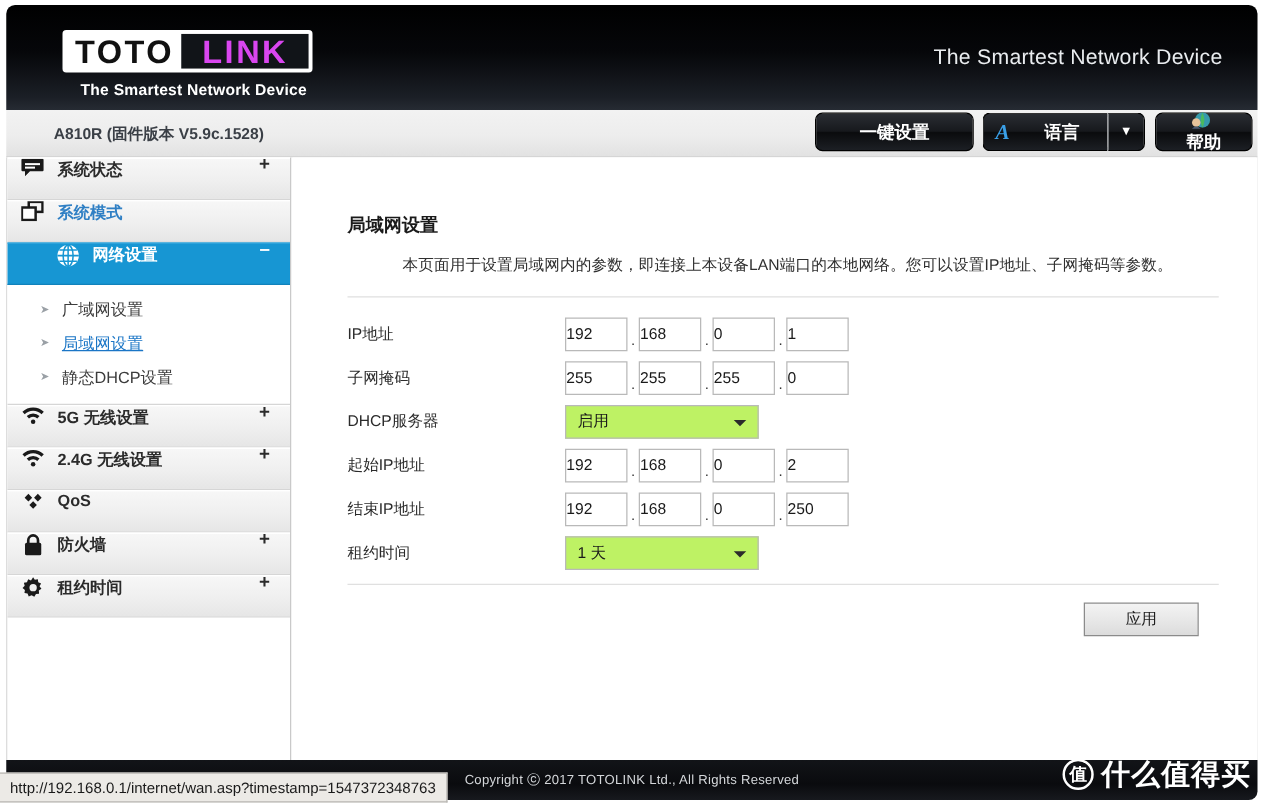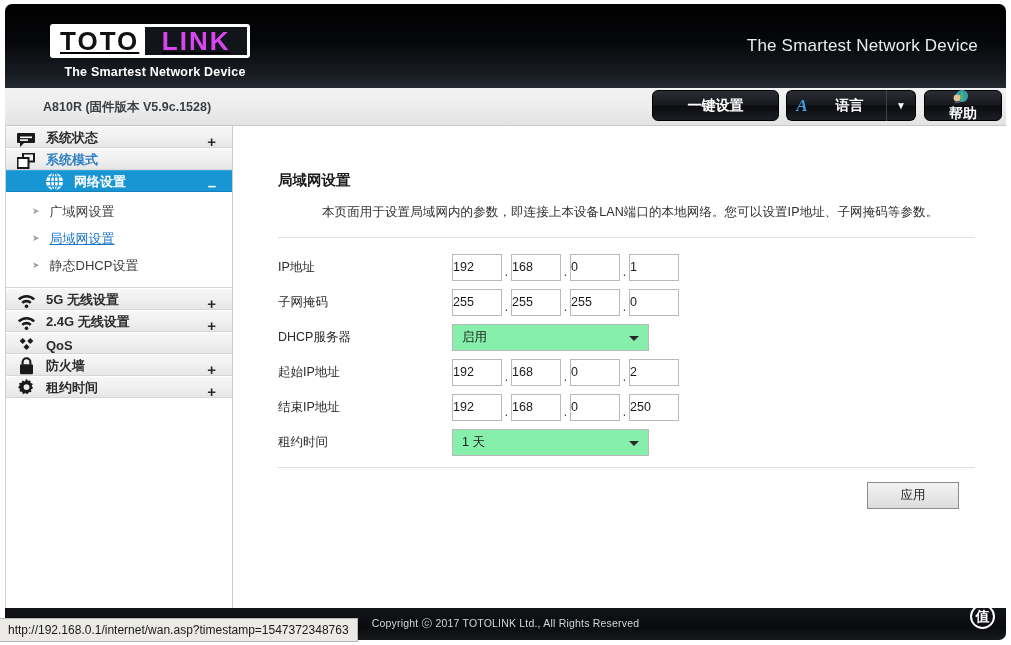--- a/index.html
+++ b/index.html
@@ -31,21 +31,20 @@
   }
   .logo-box {
     display: flex;
     align-items: flex-start;
     border: 3px solid #ffffff;
     border-radius: 3px;
     background: #ffffff;
     height: 34px;
     width: 200px;
     overflow: hidden;
-    text-decoration: underline;
   }
   .logo-left {
     flex: 0 0 auto;
     background: #ffffff;
     color: #111111;
     font-weight: bold;
     font-size: 26px;
     letter-spacing: 2px;
     line-height: 28px;
     padding: 0 6px 0 7px;
@@ -140,23 +139,23 @@
   
   .sidebar {
     position: absolute;
     left: 0; top: 0;
     width: 227px; height: 482px;
     background: #ffffff;
     border-right: 1px solid #c9c9c9;
   }
   .nav-item {
     position: relative;
-    height: 22px;
+    height: 34px;
     display: flex;
-    align-items: flex-end;
+    align-items: flex-start;
     background: linear-gradient(to bottom, #f7f7f7 0%, #efefef 55%, #e6e6e6 100%);
     border-bottom: 1px solid #d6d6d6;
     border-top: 1px solid #ffffff;
     cursor: pointer;
   }
   .nav-item .ico {
     width: 40px;
     display: flex; align-items: center; justify-content: center;
     color: #1a1a1a;
     flex: 0 0 40px;
@@ -269,23 +268,23 @@
   .dot {
     width: 9px;
     text-align: center;
     font-size: 12px;
     color: #333;
     line-height: 27px;
     transform: translateY(5px);
   }
   .sel {
     position: relative;
-    width: 197px; height: 27px;
+    width: 155px; height: 27px;
     border: 1px solid #b9b9b9;
-    background: #86efac;
+    background: #bef264;
     font-size: 12.5px;
     color: #1a1a1a;
     line-height: 25px;
     padding-left: 9px;
     cursor: pointer;
   }
   .sel .caret {
     position: absolute;
     right: 9px; top: 11px;
     width: 0; height: 0;
@@ -609,15 +608,16 @@
   <div class="footer">
     <div class="copyright">Copyright ⓒ 2017 TOTOLINK Ltd.,  All Rights Reserved</div>
   </div>
 
   <div class="statusbar">
     <span>http://192.168.0.1/internet/wan.asp?timestamp=1547372348763</span>
   </div>
 
   <div class="watermark">
     <span class="wm-badge">值</span>
+    <span class="wm-text">什么值得买</span>
   </div>
 
 </div>
 
 </body></html>

